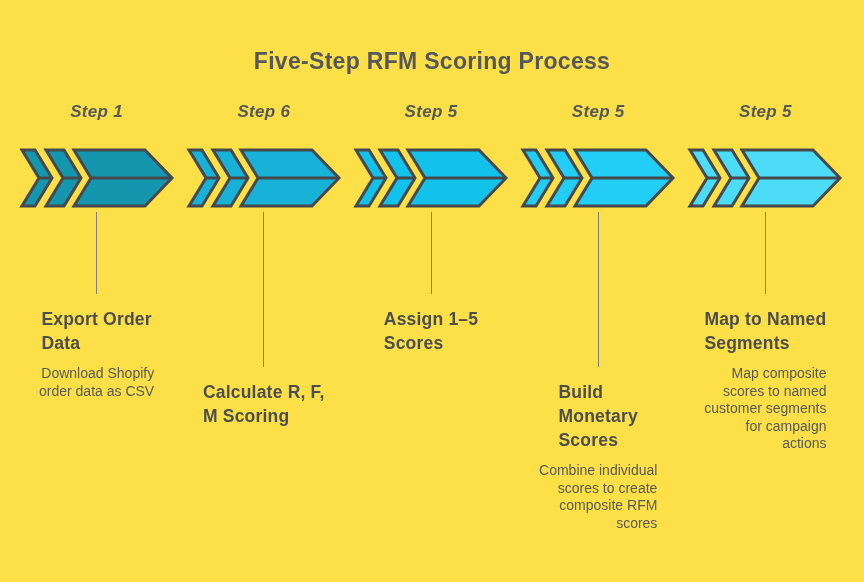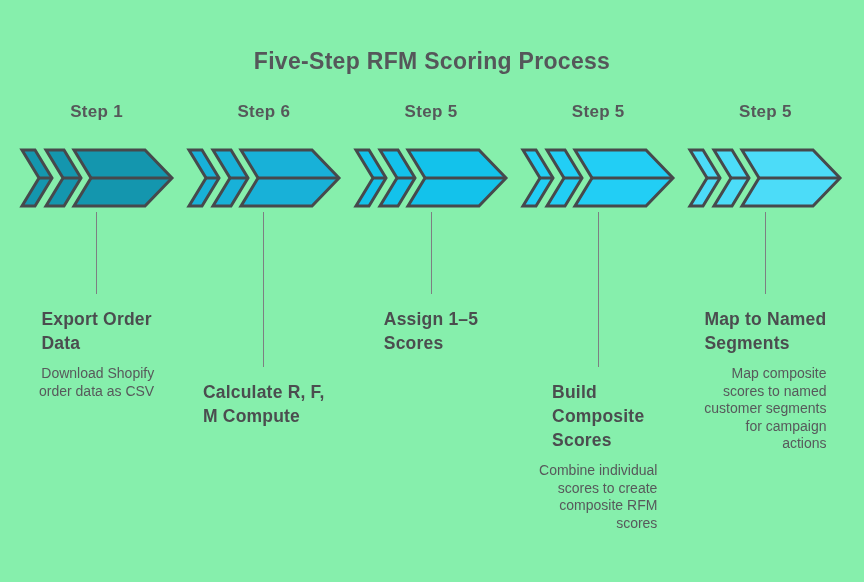--- a/index.html
+++ b/index.html
@@ -1,19 +1,19 @@
 <!DOCTYPE html>
 <html><head>
 <meta charset="utf-8">
 <style>
   html,body { margin:0; padding:0; background:#fff; }
   .canvas {
     position:relative;
     width:864px; height:582px;
-    background:#86efac;
+    background:#fde047;
     font-family:"Liberation Sans", sans-serif;
     overflow:hidden;
   }
   .title {
     margin:46px 0 0 0;
     text-align:center;
     font-size:23px;
     line-height:30px;
     font-weight:700;
     letter-spacing:0.3px;
@@ -29,20 +29,21 @@
     display:flex;
     flex-direction:column;
     align-items:center;
   }
   .step-label {
     font-size:17px;
     font-weight:700;
     letter-spacing:0.3px;
     color:#56585a;
     height:22px;
+    font-style:italic;
   }
   svg.chev {
     display:block;
     width:158px; height:64px;
     margin-top:22px;
   }
   .connector {
     width:1px;
     background:#7d7f82;
     margin-top:2px;
@@ -102,21 +103,21 @@
           <polygon points="4,4 17,4 34,32 17,60 4,60 21,32" fill="#18b1d8"></polygon>
           <line x1="21" y1="32" x2="34" y2="32"></line>
           <polygon points="28,4 46,4 63,32 46,60 28,60 45,32" fill="#18b1d8"></polygon>
           <line x1="45" y1="32" x2="63" y2="32"></line>
           <polygon points="56,4 127,4 154,32 127,60 56,60 73,32" fill="#18b1d8"></polygon>
           <line x1="73" y1="32" x2="154" y2="32"></line>
         </g>
       </svg>
       <div class="connector long"></div>
       <div class="step-heading">Calculate R, F,
-M Compute</div>
+M Scoring</div>
     </div>
 
     <div class="col">
       <div class="step-label">Step 5</div>
       <svg class="chev" viewBox="0 0 158 64">
         <g fill="none" stroke-width="3" stroke-linejoin="miter" stroke="#46494c">
           <polygon points="4,4 17,4 34,32 17,60 4,60 21,32" fill="#13c2eb"></polygon>
           <line x1="21" y1="32" x2="34" y2="32"></line>
           <polygon points="28,4 46,4 63,32 46,60 28,60 45,32" fill="#13c2eb"></polygon>
           <line x1="45" y1="32" x2="63" y2="32"></line>
@@ -136,21 +137,21 @@
           <polygon points="4,4 17,4 34,32 17,60 4,60 21,32" fill="#22cef5"></polygon>
           <line x1="21" y1="32" x2="34" y2="32"></line>
           <polygon points="28,4 46,4 63,32 46,60 28,60 45,32" fill="#22cef5"></polygon>
           <line x1="45" y1="32" x2="63" y2="32"></line>
           <polygon points="56,4 127,4 154,32 127,60 56,60 73,32" fill="#22cef5"></polygon>
           <line x1="73" y1="32" x2="154" y2="32"></line>
         </g>
       </svg>
       <div class="connector long"></div>
       <div class="step-heading">Build
-Composite
+Monetary
 Scores</div>
       <div class="step-body">Combine individual
 scores to create
 composite RFM
 scores</div>
     </div>
 
     <div class="col">
       <div class="step-label">Step 5</div>
       <svg class="chev" viewBox="0 0 158 64">

